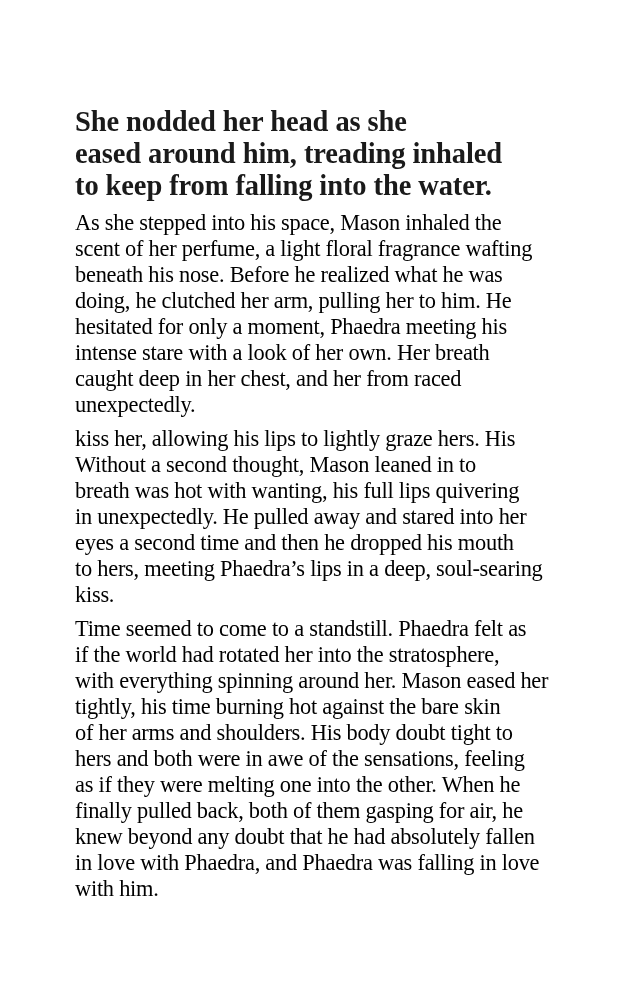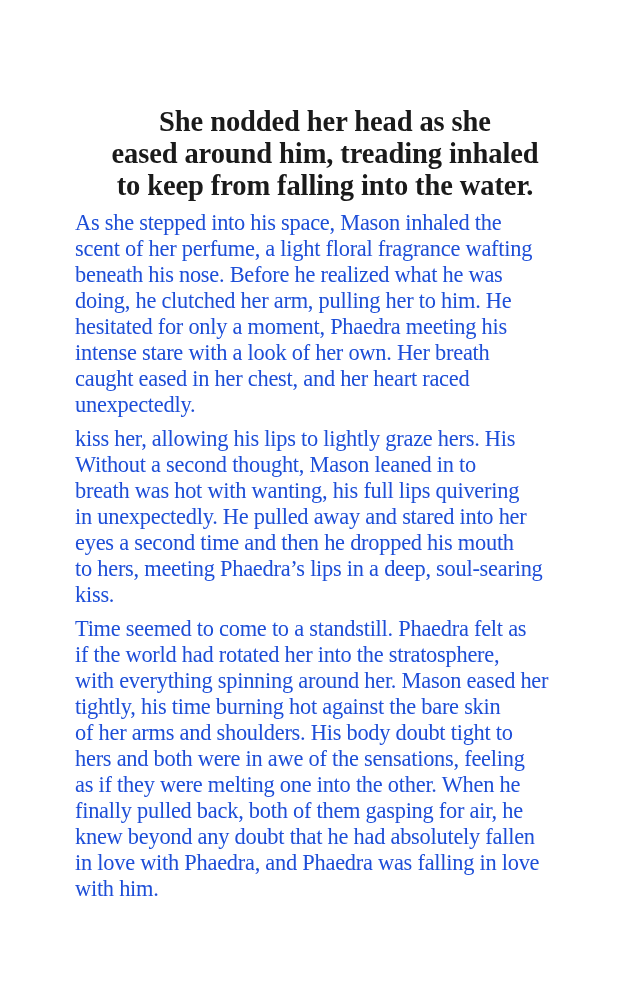--- a/index.html
+++ b/index.html
@@ -16,36 +16,35 @@
       font-family: "Liberation Serif", "DejaVu Serif", serif;
     }
     .page {
       position: absolute;
       left: 75px;
       top: 106px;
       width: 500px;
     }
     .pull-quote {
       margin: 0 0 8px 0;
-      text-align: center;
       font-weight: bold;
       font-size: 28.5px;
       line-height: 32px;
       color: #1a1a1a;
       letter-spacing: -0.1px;
     }
     .pull-quote .line {
       display: block;
       white-space: nowrap;
     }
     .body-para {
       margin: 0 0 8px 0;
       font-size: 22.4px;
       line-height: 26px;
-      color: #1d4ed8;
+      color: #000000;
       letter-spacing: -0.25px;
     }
     .body-para .line {
       display: block;
       white-space: nowrap;
     }
   </style>
 </head>
 <body>
 
@@ -57,21 +56,21 @@
     <span class="line">to keep from falling into the water.</span>
   </h2>
 
   <p class="body-para">
     <span class="line">As she stepped into his space, Mason inhaled the</span>
     <span class="line">scent of her perfume, a light floral fragrance wafting</span>
     <span class="line">beneath his nose. Before he realized what he was</span>
     <span class="line">doing, he clutched her arm, pulling her to him. He</span>
     <span class="line">hesitated for only a moment, Phaedra meeting his</span>
     <span class="line">intense stare with a look of her own. Her breath</span>
-    <span class="line">caught eased in her chest, and her heart raced</span>
+    <span class="line">caught deep in her chest, and her from raced</span>
     <span class="line">unexpectedly.</span>
   </p>
 
   <p class="body-para">
     <span class="line">kiss her, allowing his lips to lightly graze hers. His</span>
     <span class="line">Without a second thought, Mason leaned in to</span>
     <span class="line">breath was hot with wanting, his full lips quivering</span>
     <span class="line">in unexpectedly. He pulled away and stared into her</span>
     <span class="line">eyes a second time and then he dropped his mouth</span>
     <span class="line">to hers, meeting Phaedra’s lips in a deep, soul-searing</span>

